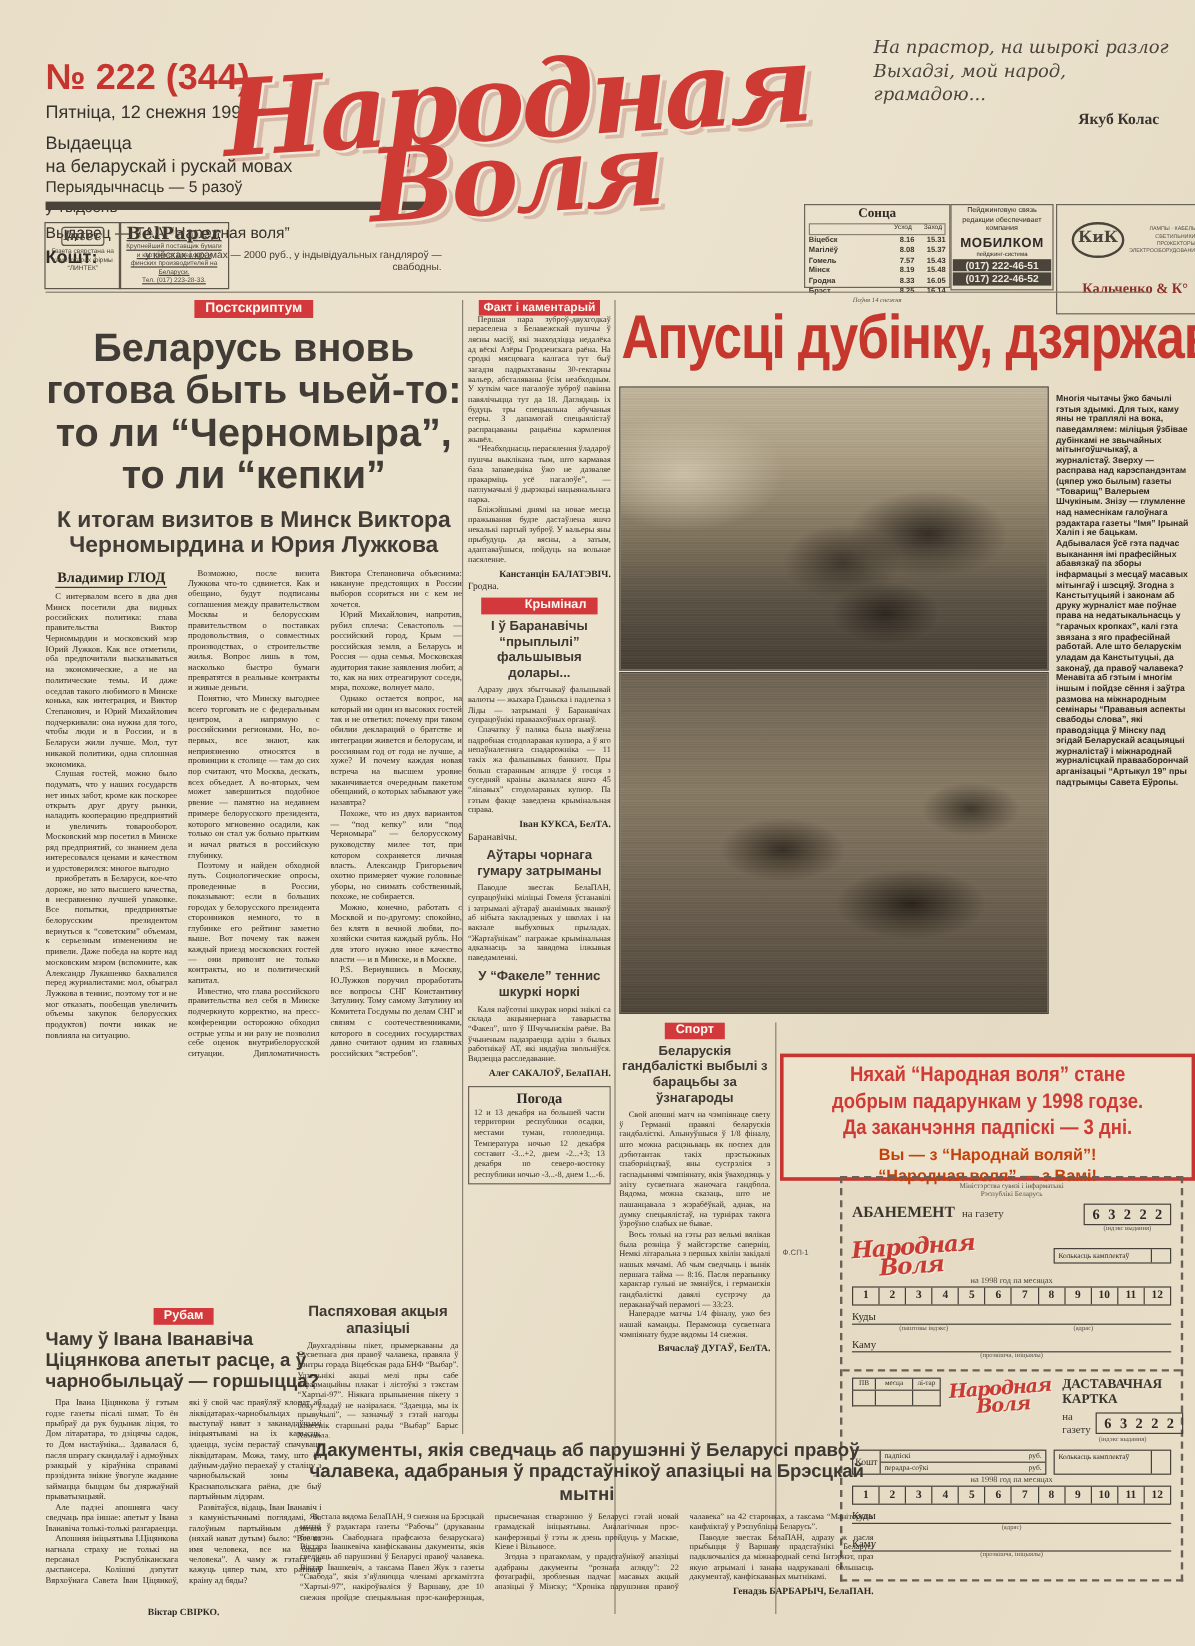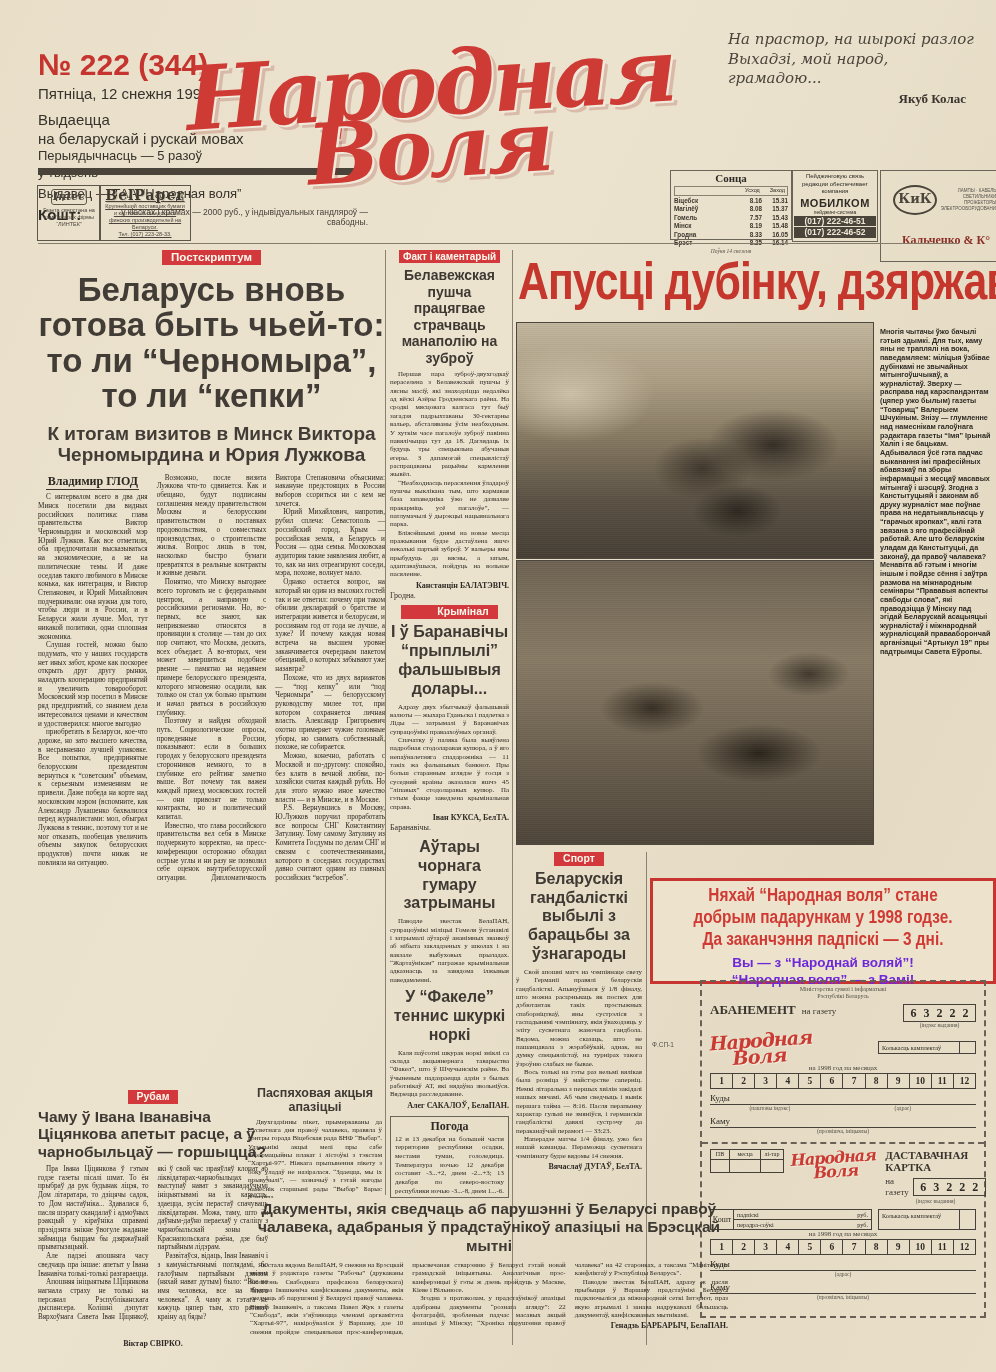--- a/index.html
+++ b/index.html
@@ -50,35 +50,35 @@
     font:bold 11.5px/1.3 "Liberation Sans",sans-serif;padding:0 9px;}
   .lead-h1{font:bold 33px/1.07 "Liberation Sans",sans-serif;color:#423c37;text-align:center;margin-top:7px;}
   .lead-h2{font:bold 19px/1.12 "Liberation Sans",sans-serif;color:#423c37;text-align:center;margin-top:10px;}
   .byline{font:bold 12px/1.3 "Liberation Serif",serif;text-align:center;border-bottom:1px solid #3c372f;
     width:85%;margin:0 auto 3px;}
   .body-txt{font:7.2px/1.21 "Liberation Serif",serif;text-align:justify;color:#2c2822;}
   .body-txt p{margin:0;text-indent:8px;}
   .cols3{column-count:3;column-gap:9px;}
   .cols2{column-count:2;column-gap:9px;}
   .mid-h{font:bold 14px/1.18 "Liberation Sans",sans-serif;color:#3e3933;text-align:center;margin:4px 0;}
-  .mid-h.s{font-size:16px;}
+  .mid-h.s{font-size:11px;}
   .sig{font:bold 8px/1.3 "Liberation Serif",serif;text-align:right;margin:2px 0 4px;}
   .sig .loc{display:block;font-weight:normal;text-align:left;}
   .wbox{border:1px solid #6b6459;padding:2px 4px;margin-top:5px;}
   .wbox .wt{font:bold 12px/1.3 "Liberation Serif",serif;text-align:center;}
   .wbox .wx{font:6.9px/1.25 "Liberation Serif",serif;text-align:justify;}
   .big-red{font:bold 46px/1 "Liberation Sans",sans-serif;color:#c5362d;white-space:nowrap;
     transform:scale(.93,1.12);transform-origin:left top;letter-spacing:-1px;}
   .photo{border:1px solid #4c463c;overflow:hidden;}
   .photo:after{content:"";position:absolute;inset:0;
     background:repeating-linear-gradient(0deg,rgba(255,255,255,.035) 0 1px,rgba(0,0,0,.03) 1px 2px);}
   .cap{font:bold 7.2px/1.2 "Liberation Sans",sans-serif;color:#2e2a24;text-align:left;}
   .promo{border:3px solid #c8342f;background:#ede3cc;text-align:center;padding:4px 2px;}
   .promo .p1{font:bold 17.5px/1.25 "Liberation Sans",sans-serif;color:#d03a34;transform:scaleX(.88);transform-origin:center;}
-  .promo .p2{font:bold 13.5px/1.3 "Liberation Sans",sans-serif;color:#6d28d9;margin-top:3px;text-align:center;}
+  .promo .p2{font:bold 13.5px/1.3 "Liberation Sans",sans-serif;color:#c2410c;margin-top:3px;text-align:center;}
   
   .coupon{border:2px dashed #6a6156;background:transparent;}
   .fsp{font:6.5px/1 "Liberation Sans",sans-serif;color:#55504a;}
   .fserif{font-family:"Liberation Serif",serif;color:#3a352e;}
   .ministry{font:6px/1.2 "Liberation Serif",serif;text-align:center;color:#55504a;}
   .fm-title{font:bold 13px/1.1 "Liberation Serif",serif;}
   .fm-na{font:9px/1.2 "Liberation Serif",serif;}
   .idxbox{display:inline-flex;border:1.5px solid #46413a;padding:0 3px;}
   .idxbox span{font:bold 12px/16px "Liberation Serif",serif;width:13px;text-align:center;}
   .idxcap{font:5.5px/1.3 "Liberation Serif",serif;text-align:center;color:#55504a;}
@@ -231,21 +231,20 @@
           <p>Однако остается вопрос, на который ни один из высоких гостей так и не ответил: почему при таком обилии деклараций о братстве и интеграции живется и белорусам, и россиянам год от года не лучше, а хуже? И почему каждая новая встреча на высшем уровне заканчивается очередным пакетом обещаний, о которых забывают уже назавтра?</p>
           <p>Похоже, что из двух вариантов — “под кепку” или “под Черномыра” — белорусскому руководству милее тот, при котором сохраняется личная власть. Александр Григорьевич охотно примеряет чужие головные уборы, но снимать собственный, похоже, не собирается.</p>
           <p>Можно, конечно, работать с Москвой и по-другому: спокойно, без клятв в вечной любви, по-хозяйски считая каждый рубль. Но для этого нужно иное качество власти — и в Минске, и в Москве.</p>
           <p>Р.S. Вернувшись в Москву, Ю.Лужков поручил проработать все вопросы СНГ Константину Затулину. Тому самому Затулину из Комитета Госдумы по делам СНГ и связям с соотечественниками, которого в соседних государствах давно считают одним из главных российских “ястребов”.</p>
         </div>
     </div>
   </div>
 
   <div class="abs" style="left:390px;top:250px;width:119px;height:950px;overflow:hidden;">
     <span class="tag" style="font-size:10px;padding:0 4px;">Факт і каментарый</span>
-    <div class="mid-h">Белавежская пушча працягвае страчваць манаполію на зуброў</div>
     <div class="body-txt" style="font-size:6.9px;">
         <p>Першая пара зуброў-двухгодкаў пераселена з Белавежскай пушчы ў лясны масіў, які знаходзіцца недалёка ад вёскі Азёры Гродзенскага раёна. На сродкі мясцовага калгаса тут быў загадзя падрыхтаваны 30-гектарны вальер, абсталяваны ўсім неабходным. У хуткім часе пагалоўе зуброў павінна павялічыцца тут да 18. Даглядаць іх будуць тры спецыяльна абучаныя егеры. З дапамогай спецыялістаў распрацаваны рацыёны кармлення жывёл.</p>
         <p>“Неабходнасць перасялення ўладароў пушчы выклікана тым, што кармавая база запаведніка ўжо не дазваляе пракарміць усё пагалоўе”, — патлумачылі ў дырэкцыі нацыянальнага парка.</p>
         <p>Бліжэйшымі днямі на новае месца пражывання будзе дастаўлена яшчэ некалькі партый зуброў. У вальеры яны прыбудуць да вясны, а затым, адаптаваўшыся, пойдуць на вольнае пасяленне.</p>
       </div>
     <div class="sig">
       <span>Канстанцін БАЛАТЭВІЧ.</span>
       <span class="loc">Гродна.</span>
     </div>
     <span class="tag" style="font-size:10.5px;padding-left:36px;">Крымінал</span>

